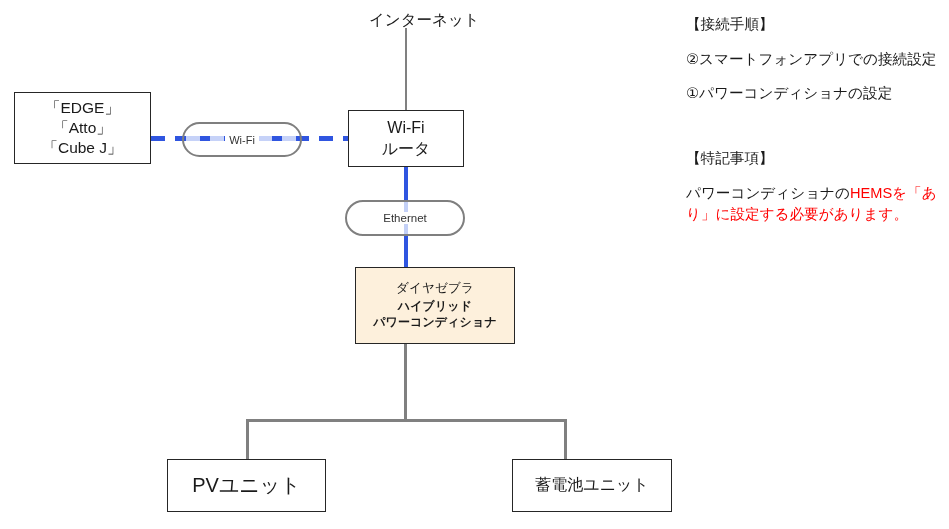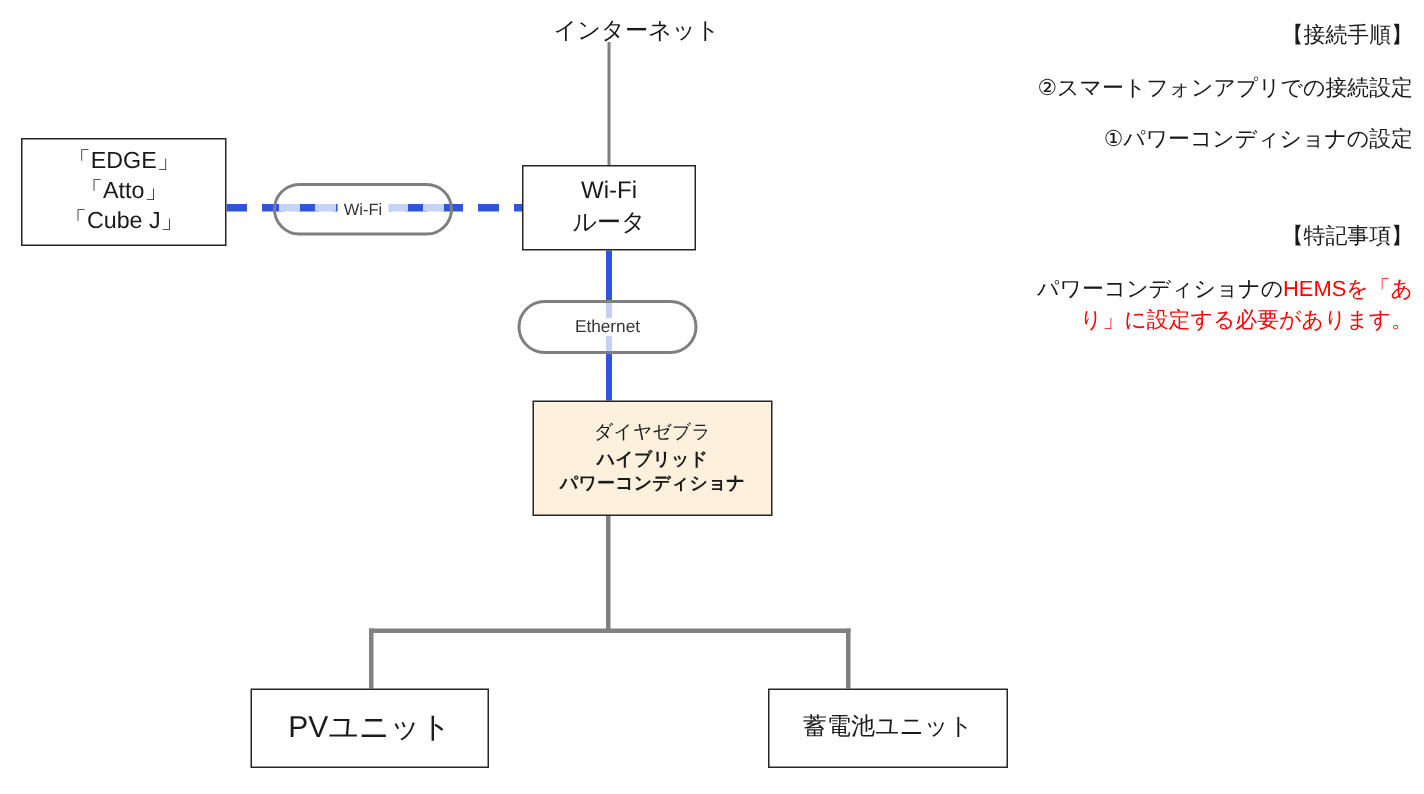--- a/index.html
+++ b/index.html
@@ -120,21 +120,20 @@
 
   
   #notes {
     position: absolute;
     left: 686px;
     top: 14px;
     width: 256px;
     font-size: 14.6px;
     color: #1a1a1a;
     line-height: 1.42;
-    text-align: right;
   }
   #notes .heading  { margin: 0 0 14px 0; white-space: nowrap; }
   #notes .step     { margin: 0 0 14px 0; white-space: nowrap; }
   #notes .heading2 { margin: 44px 0 14px 0; white-space: nowrap; }
   #notes .remark   { margin: 0; }
   #notes .red      { color: #ff0000; }
 </style>
 </head>
 <body>
 

